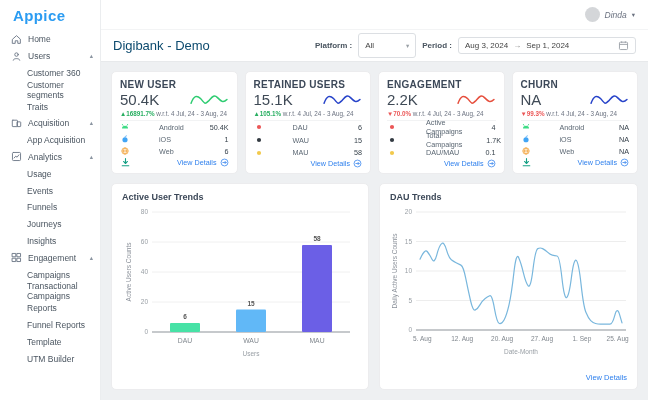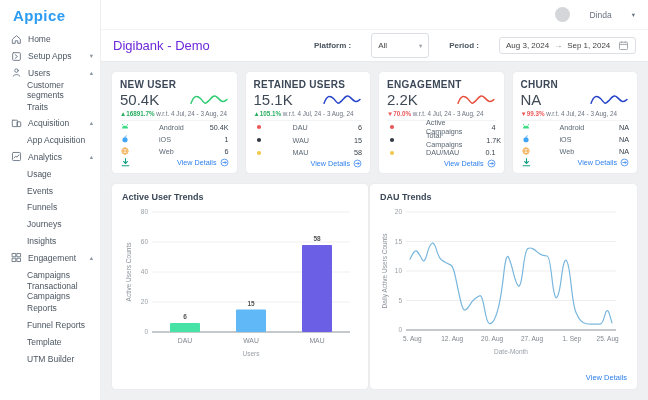--- a/index.html
+++ b/index.html
@@ -11,31 +11,31 @@
   .nav{flex:1;display:flex;flex-direction:column;}
   .nav-item{display:flex;align-items:center;height:16.8px;padding:0 7px 0 11px;color:#4a5560;font-size:8.5px;cursor:pointer;box-sizing:border-box;}
   .nav-item .ic{width:11px;height:11px;margin-right:6px;color:#6b7685;flex-shrink:0;display:inline-flex;}
   .nav-item .ic svg{width:11px;height:11px;stroke-width:1;}
   .nav-item.sub{padding-left:27px;}
   .nav-item.active{color:#2f80ed;border-right:2px solid #2f80ed;}
   .nav-item.active .ic{color:#2f80ed;}
   .chev{margin-left:auto;font-size:6.5px;color:#8b95a1;}
   
   .main{flex:1;display:flex;flex-direction:column;min-width:0;}
-  .topbar{height:29px;background:#fff;display:flex;align-items:center;justify-content:flex-end;padding-right:13px;gap:20px;}
+  .topbar{height:29px;background:#fff;display:flex;align-items:center;justify-content:flex-end;padding-right:13px;gap:5px;font-style:italic;}
   .avatar{width:15px;height:15px;border-radius:50%;background:#d4d6d9;}
   .username{font-size:8.5px;color:#6b7280;}
   .user-caret{font-size:6.5px;color:#6b7280;}
   .header{height:31px;background:#fff;border-top:1px solid #f3f4f5;border-bottom:1px solid #e7e9eb;display:flex;align-items:center;padding:0 12px;}
-  .page-title{font-size:13px;color:#6d28d9;}
-  .controls{margin-left:auto;display:flex;align-items:center;gap:20px;}
+  .page-title{font-size:13px;color:#0c4a6e;}
+  .controls{margin-left:auto;display:flex;align-items:center;gap:6px;}
   .ctl-label{font-size:8px;color:#4a5560;font-weight:bold;}
   .select{width:58px;height:25px;border:1px solid #dcdfe3;border-radius:3px;font-size:8px;color:#444;display:flex;align-items:center;justify-content:space-between;padding:0 6px;background:#fff;box-sizing:border-box;cursor:pointer;}
   .select .chev{color:#9aa0a6;}
-  .datebox{width:137px;height:17px;border:1px solid #dcdfe3;border-radius:3px;font-size:8px;color:#444;display:flex;align-items:center;gap:5px;padding:0 6px;background:#fff;box-sizing:border-box;cursor:pointer;}
+  .datebox{width:178px;height:17px;border:1px solid #dcdfe3;border-radius:3px;font-size:8px;color:#444;display:flex;align-items:center;gap:5px;padding:0 6px;background:#fff;box-sizing:border-box;cursor:pointer;}
   .datebox .arrow{color:#888;}
   .datebox .cal{margin-left:auto;width:11px;height:11px;display:inline-flex;}
   
   .content{flex:1;padding:9px 10px 6px;overflow:hidden;}
   .kpi-row{display:flex;gap:7px;}
   .kpi-card{flex:1;min-width:0;background:#fff;border:1px solid #ececee;border-radius:5px;padding:7px 8px 5px;height:103px;box-sizing:border-box;display:flex;flex-direction:column;}
   .kpi-title{font-size:10px;font-weight:bold;color:#3c4858;letter-spacing:.3px;}
   .kpi-main{display:flex;justify-content:space-between;align-items:center;margin-top:1px;}
   .kpi-value{font-size:15px;color:#3f4a56;}
   .spark{width:40px;height:17px;}
@@ -43,21 +43,21 @@
   .kpi-delta .up{color:#27ae60;font-weight:bold;}
   .kpi-delta .down{color:#eb5757;font-weight:bold;}
   .kpi-li{display:flex;align-items:center;height:12.8px;font-size:7.2px;color:#5a6672;gap:24px;}
   .kpi-li .ic{width:10px;height:10px;margin-right:5px;display:inline-flex;flex-shrink:0;}
   .kpi-li .val{margin-left:auto;color:#37424c;}
   .kpi-foot{display:flex;align-items:center;margin-top:auto;}
   .dl{width:11px;height:11px;display:inline-flex;cursor:pointer;}
   .view-details{margin-left:auto;display:inline-flex;align-items:center;gap:3px;color:#2f80ed;font-size:7.2px;cursor:pointer;}
   .view-details .ic{width:9px;height:9px;display:inline-flex;}
   
-  .charts-row{display:flex;gap:0;margin-top:9px;}
+  .charts-row{display:flex;gap:10px;margin-top:9px;}
   .chart-card{background:#fff;border:1px solid #ececee;border-radius:5px;padding:8px 10px;height:207px;box-sizing:border-box;position:relative;}
   .chart-card.bar{width:258px;flex-shrink:0;}
   .chart-card.line{flex:1;min-width:0;}
   .chart-title{font-size:9px;font-weight:600;color:#3c4858;}
   .chart-vd{position:absolute;right:10px;bottom:7px;color:#2f80ed;font-size:7.5px;cursor:pointer;}
   svg text{font-family:"Liberation Sans","DejaVu Sans",sans-serif;}
 </style>
 </head>
 <body>
 
@@ -69,36 +69,29 @@
           <span class="ic">
             <svg viewBox="0 0 12 12">
               <path d="M1.8 5.6 L6 1.8 L10.2 5.6 V10.2 H7.4 V7.4 H4.6 V10.2 H1.8 Z" fill="none" stroke="currentColor" stroke-width="1" stroke-linecap="round" stroke-linejoin="round"></path>
             </svg>
           </span>
           <span>Home</span>
         </div>
         <div class="nav-item">
           <span class="ic">
             <svg viewBox="0 0 12 12">
-              <rect x="1.8" y="1.8" width="8.4" height="8.4" rx="1" fill="none" stroke="currentColor" stroke-width="1" stroke-linecap="round" stroke-linejoin="round"></rect>
-              <path d="M4.6 4 L7 6 L4.6 8" fill="none" stroke="currentColor" stroke-width="1" stroke-linecap="round" stroke-linejoin="round"></path>
-            </svg>
-          </span>
-          <span>Setup Apps</span>
-          <span class="chev">▾</span>
-        </div>
-        <div class="nav-item">
-          <span class="ic">
-            <svg viewBox="0 0 12 12">
               <circle cx="6" cy="3.9" r="1.9" fill="none" stroke="currentColor" stroke-width="1" stroke-linecap="round" stroke-linejoin="round"></circle>
               <path d="M2.4 10 C2.4 7.6 9.6 7.6 9.6 10" fill="none" stroke="currentColor" stroke-width="1" stroke-linecap="round" stroke-linejoin="round"></path>
             </svg>
           </span>
           <span>Users</span>
           <span class="chev">▴</span>
+        </div>
+        <div class="nav-item sub">
+          <span>Customer 360</span>
         </div>
         <div class="nav-item sub">
           <span>Customer segments</span>
         </div>
         <div class="nav-item sub">
           <span>Traits</span>
         </div>
         <div class="nav-item">
           <span class="ic">
             <svg viewBox="0 0 12 12">

